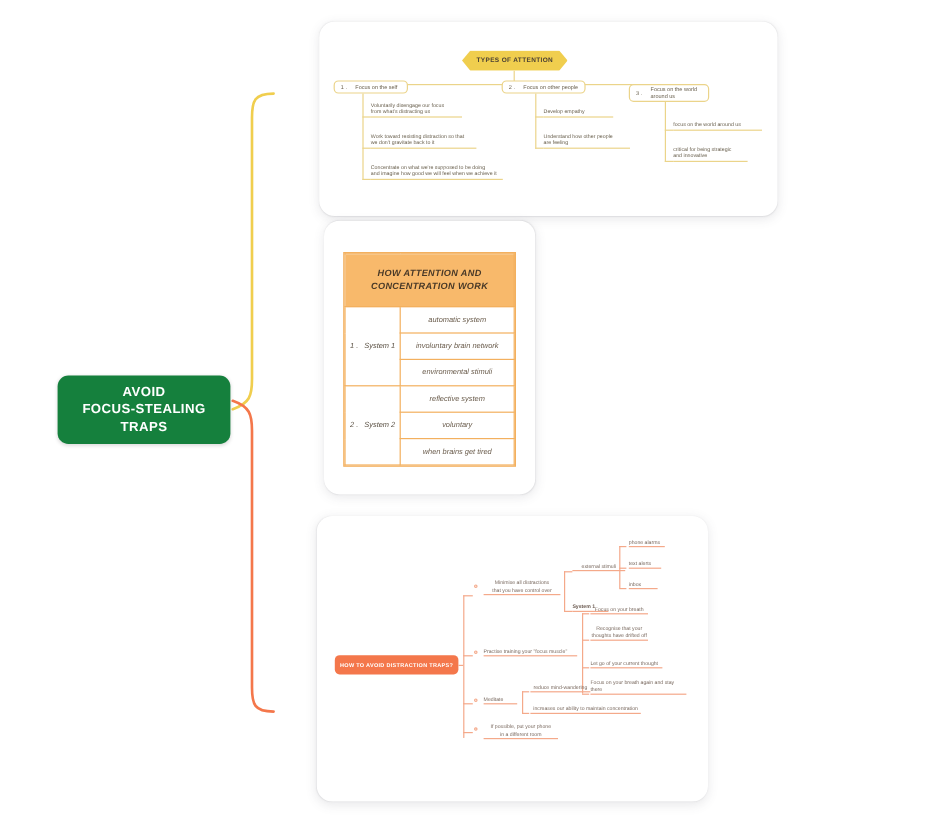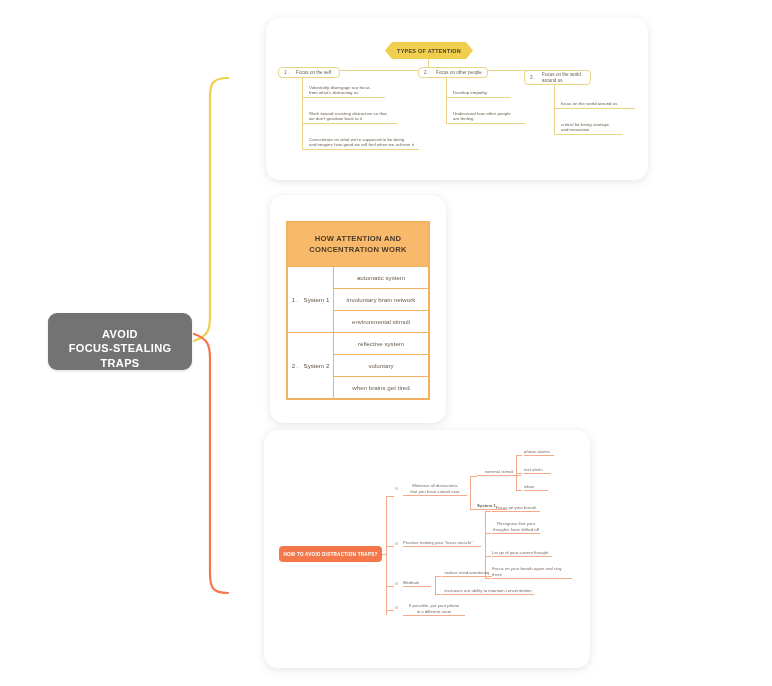--- a/index.html
+++ b/index.html
@@ -15,23 +15,23 @@
     background: #ffffff;
     border-radius: 14px;
     overflow: hidden;
   }
 
   
   #root-node {
     position: absolute;
     left: 48px; top: 313px;
     width: 144px; height: 57px;
-    background: #737373;
+    background: #15803d;
     border-radius: 9px;
-    display: flex; align-items: flex-end; justify-content: center;
+    display: flex; align-items: center; justify-content: center;
     text-align: center;
     box-shadow: 0 1px 3px rgba(0,0,0,0.13);
   }
   #root-node .rt {
     color: #ffffff;
     font-size: 11px;
     font-weight: bold;
     letter-spacing: 0.35px;
     line-height: 14.5px;
     white-space: pre-line;
@@ -41,21 +41,21 @@
   .bracket { position: absolute; }
 
   
   .card {
     position: absolute;
     background: #ffffff;
     border-radius: 13px;
     box-shadow: 0 2px 9px rgba(80,80,90,0.13), 0 0 1px rgba(80,80,90,0.10);
   }
   #card-attention { left: 266px; top: 18px;  width: 382px; height: 162px; }
-  #card-work      { left: 270px; top: 195px; width: 176px; height: 228px; }
+  #card-work      { left: 270px; top: 184px; width: 176px; height: 228px; font-style: italic; }
   #card-traps     { left: 264px; top: 430px; width: 326px; height: 238px; }
 
   
   .hex {
     position: absolute;
     background: #F0CE4E;
     display: flex; align-items: center; justify-content: center;
     clip-path: polygon(7px 0, calc(100% - 7px) 0, 100% 50%, calc(100% - 7px) 100%, 7px 100%, 0 50%);
   }
   .hex .ht {

